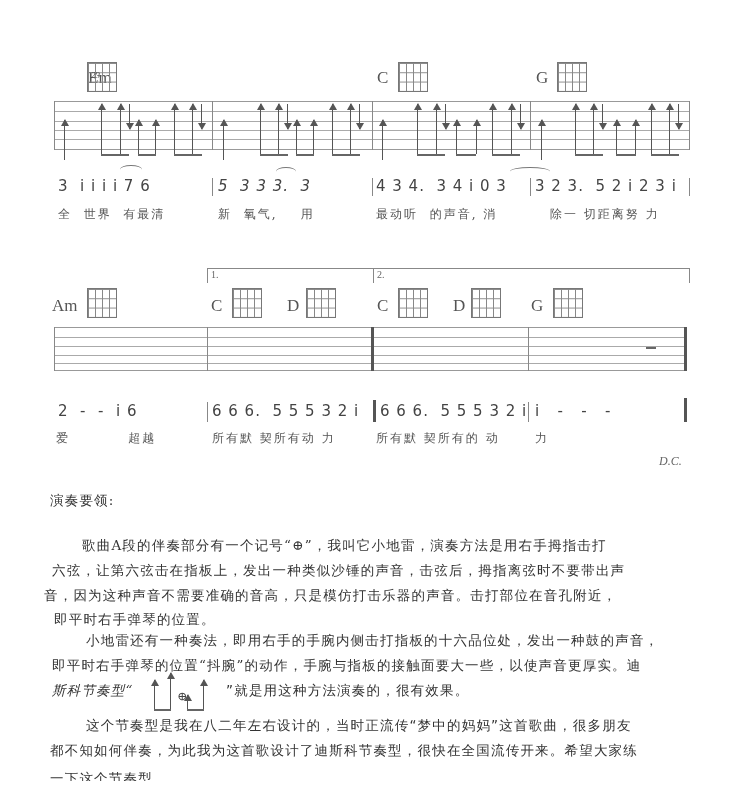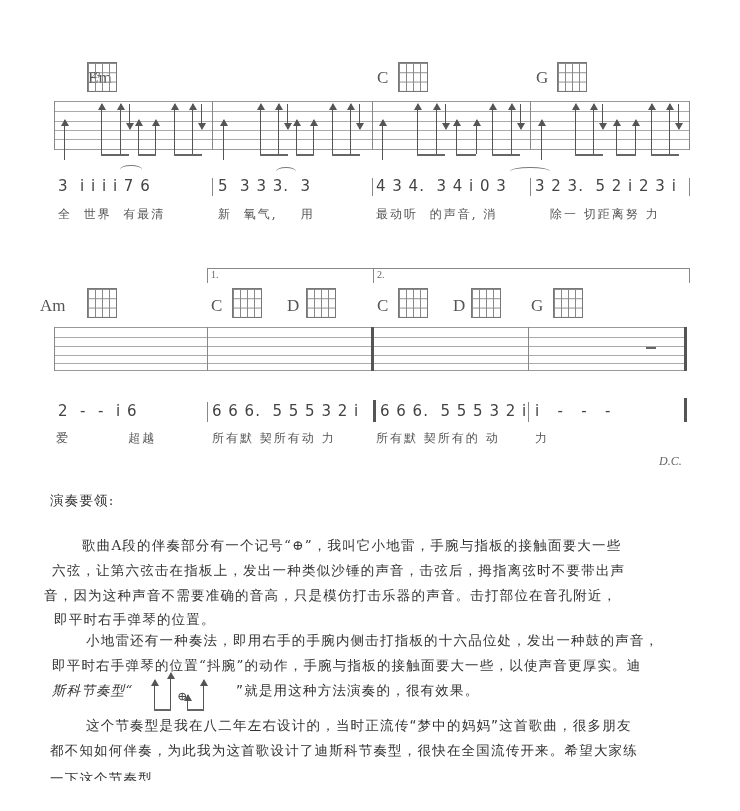--- a/index.html
+++ b/index.html
@@ -97,42 +97,42 @@
   <div class="arrow up" style="left:616px;top:120px;height:34px;"></div>
   <div class="arrow up" style="left:635px;top:120px;height:34px;"></div>
   <div class="arrow up" style="left:651px;top:104px;height:50px;"></div>
   <div class="arrow up" style="left:669px;top:104px;height:50px;"></div>
   <div class="arrow down" style="left:678px;top:104px;height:25px;"></div>
   <div class="beam" style="left:575px;top:154px;width:28px;"></div>
   <div class="beam" style="left:616px;top:154px;width:20px;"></div>
   <div class="beam" style="left:651px;top:154px;width:28px;"></div>
 
   <span class="numline" style="left:58px;top:177px;">3  i i i i 7 6</span>
-  <span class="numline" style="left:218px;top:177px;">5  3 3 3.  3</span>
+  <span class="numline" style="left:218px;top:177px;font-style:italic;">5  3 3 3.  3</span>
   <span class="numline" style="left:376px;top:177px;">4 3 4.  3 4 i 0 3</span>
   <span class="numline" style="left:535px;top:177px;">3 2 3.  5 2 i 2 3 i</span>
   <div class="bar" style="left:212px;top:178px;height:18px;"></div>
   <div class="bar" style="left:372px;top:178px;height:18px;"></div>
   <div class="bar" style="left:530px;top:178px;height:18px;"></div>
   <div class="bar" style="left:689px;top:178px;height:18px;"></div>
   <div class="slur" style="left:120px;top:165px;width:22px;"></div>
   <div class="slur" style="left:276px;top:167px;width:20px;"></div>
   <div class="slur" style="left:510px;top:167px;width:40px;"></div>
 
   <span class="lyric" style="left:58px;top:206px;">全  世界  有最清</span>
   <span class="lyric" style="left:218px;top:206px;">新  氧气,    用</span>
   <span class="lyric" style="left:376px;top:206px;">最动听  的声音, 消</span>
   <span class="lyric" style="left:550px;top:206px;">除一 切距离努 力</span>
 </div>
 
 <div>
   <div class="volta" style="left:207px;top:268px;width:162px;height:14px;">1.</div>
   <div class="volta" style="left:373px;top:268px;width:312px;height:14px;border-right:1px solid #888;">2.</div>
 
-  <span class="abs chordname" style="left:40px;top:296px;text-align:center;">Am</span>
+  <span class="abs chordname" style="left:52px;top:296px;text-align:center;">Am</span>
   <div class="grid" style="left:87px;top:288px;"></div>
   <span class="abs chordname" style="left:211px;top:296px;">C</span>
   <div class="grid" style="left:232px;top:288px;"></div>
   <span class="abs chordname" style="left:287px;top:296px;">D</span>
   <div class="grid" style="left:306px;top:288px;"></div>
   <span class="abs chordname" style="left:377px;top:296px;">C</span>
   <div class="grid" style="left:398px;top:288px;"></div>
   <span class="abs chordname" style="left:453px;top:296px;">D</span>
   <div class="grid" style="left:471px;top:288px;"></div>
   <span class="abs chordname" style="left:531px;top:296px;">G</span>
@@ -162,34 +162,34 @@
 
   <span class="lyric" style="left:56px;top:430px;">爱          超越</span>
   <span class="lyric" style="left:212px;top:430px;text-align:center;">所有默 契所有动 力</span>
   <span class="lyric" style="left:376px;top:430px;">所有默 契所有的 动</span>
   <span class="lyric" style="left:535px;top:430px;">力</span>
   <span class="dc" style="left:659px;top:454px;">D.C.</span>
 </div>
 
 <div>
   <div class="para" style="left:50px;top:487px;">演奏要领:</div>
-  <div class="para" style="left:82px;top:532px;">歌曲A段的伴奏部分有一个记号“⊕”，我叫它小地雷，手腕与指板的接触面要大一些</div>
+  <div class="para" style="left:82px;top:532px;">歌曲A段的伴奏部分有一个记号“⊕”，我叫它小地雷，演奏方法是用右手拇指击打</div>
   <div class="para" style="left:52px;top:557px;">六弦，让第六弦击在指板上，发出一种类似沙锤的声音，击弦后，拇指离弦时不要带出声</div>
   <div class="para" style="left:44px;top:582px;">音，因为这种声音不需要准确的音高，只是模仿打击乐器的声音。击打部位在音孔附近，</div>
   <div class="para" style="left:54px;top:606px;">即平时右手弹琴的位置。</div>
   <div class="para" style="left:86px;top:627px;">小地雷还有一种奏法，即用右手的手腕内侧击打指板的十六品位处，发出一种鼓的声音，</div>
   <div class="para" style="left:52px;top:652px;">即平时右手弹琴的位置“抖腕”的动作，手腕与指板的接触面要大一些，以使声音更厚实。迪</div>
   <div class="para" style="left:52px;top:677px;font-style:italic;">斯科节奏型“</div>
 
   <div class="arrow up" style="left:154px;top:680px;height:30px;"></div>
   <div class="arrow up" style="left:170px;top:673px;height:37px;"></div>
   <div class="beam" style="left:154px;top:709px;width:17px;"></div>
   <span class="abs" style="left:177px;top:689px;font-size:12px;color:#444;">⊕</span>
   <div class="arrow up" style="left:187px;top:695px;height:15px;"></div>
   <div class="arrow up" style="left:203px;top:680px;height:30px;"></div>
   <div class="beam" style="left:187px;top:709px;width:17px;"></div>
 
-  <div class="para" style="left:226px;top:677px;font-family:'DejaVu Sans',sans-serif;margin-left:10px;">”就是用这种方法演奏的，很有效果。</div>
+  <div class="para" style="left:226px;top:677px;font-family:'DejaVu Sans',sans-serif;">”就是用这种方法演奏的，很有效果。</div>
 
   <div class="para" style="left:86px;top:712px;font-family:'DejaVu Sans',sans-serif;">这个节奏型是我在八二年左右设计的，当时正流传“梦中的妈妈”这首歌曲，很多朋友</div>
   <div class="para" style="left:50px;top:737px;font-family:'DejaVu Sans',sans-serif;">都不知如何伴奏，为此我为这首歌设计了迪斯科节奏型，很快在全国流传开来。希望大家练</div>
   <div class="para" style="left:50px;top:765px;height:16px;overflow:hidden;font-family:'DejaVu Sans',sans-serif;">一下这个节奏型</div>
 </div>
 
 </body></html>

